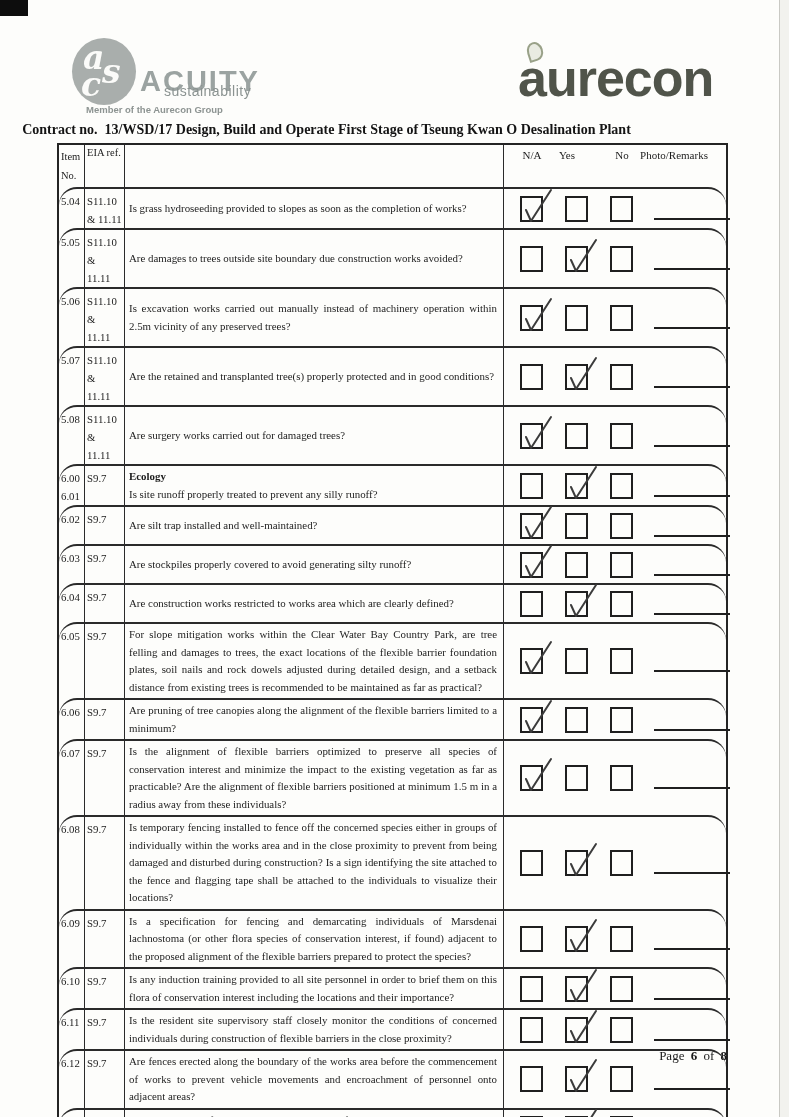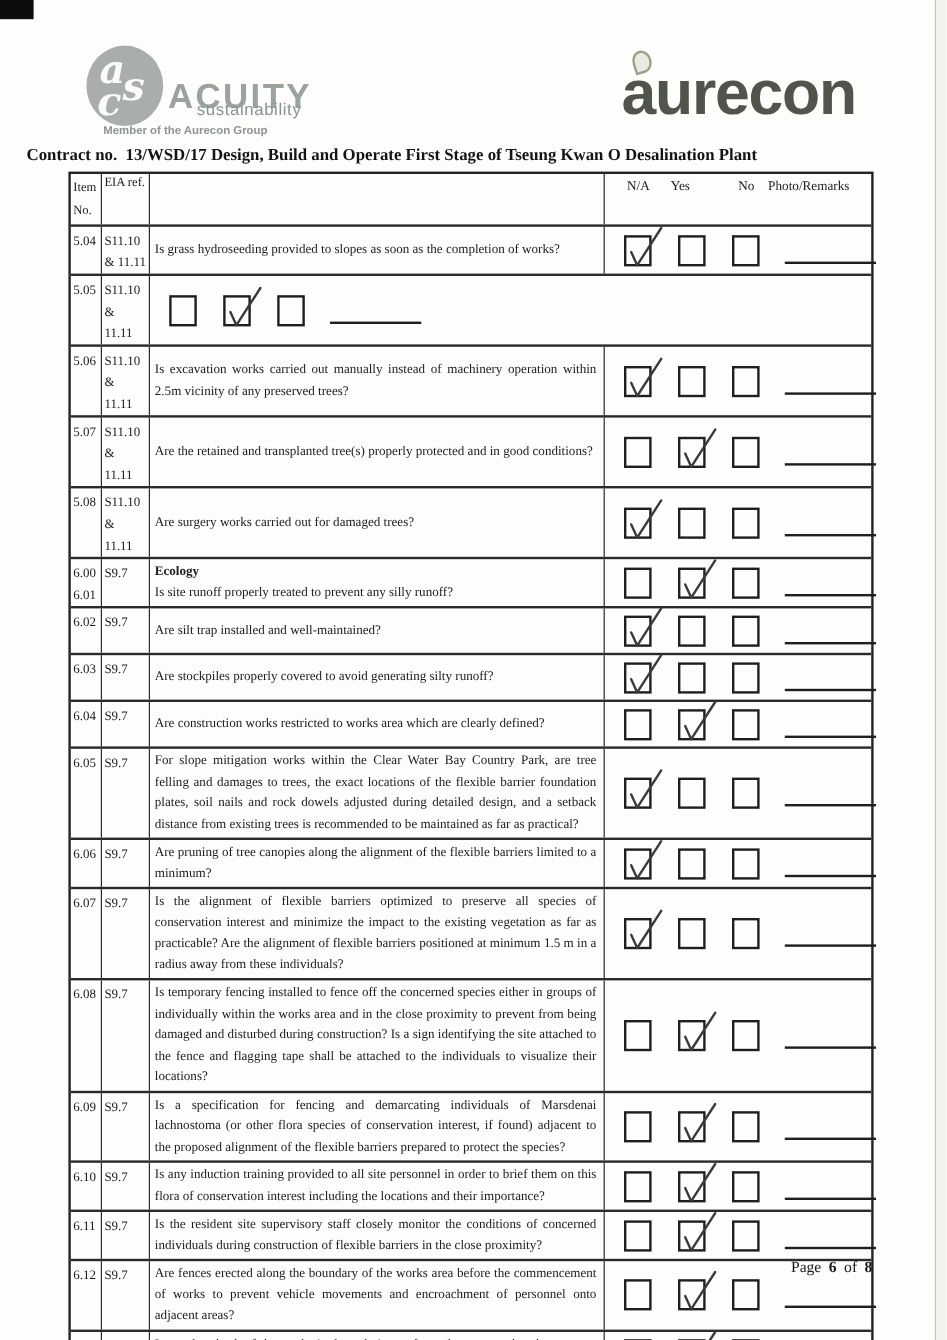--- a/index.html
+++ b/index.html
@@ -25,21 +25,21 @@
   
   .aurecon{position:absolute;left:518px;top:52px;font-family:"Liberation Sans",sans-serif;font-weight:bold;font-size:52px;letter-spacing:-1px;color:#50544a;line-height:1;text-align:right;}
   .aurecon-leaf{position:absolute;left:527px;top:42px;width:12px;height:15px;border:2px solid #99a188;background:#e9ebe2;border-radius:50% 50% 50% 0;transform:rotate(-18deg);}
 
   .title{position:absolute;left:0;width:653px;top:122px;margin:0;text-align:center;font-size:14px;font-weight:bold;white-space:pre-wrap;color:#141414;font-family:Liberation Serif, serif;}
 
   
   .table{position:absolute;left:57px;top:143px;width:671px;border:2px solid #242424;box-sizing:border-box;background:#fdfdfb;}
   .thead,.trow{display:grid;grid-template-columns:26px 40px 379px 1fr;}
   .thead{height:42px;border-radius:21px;}
-  .trow{border-top:2px solid #2a2a2a;min-height:37px;}
+  .trow{border-top:2px solid #2a2a2a;min-height:37px;border-radius:18px;}
   .cell{box-sizing:border-box;}
   .b-r{border-right:1px solid #2a2a2a;}
   .th-item{font-size:10.5px;line-height:19px;padding:2px 1px 0 2px;white-space:pre-line;}
   .th-eia{font-size:10.5px;padding:2px 0 0 2px;}
   .th-checks{position:relative;font-size:11px;}
   .th-checks span{position:absolute;top:4px;text-align:center;}
   .h-na{left:8px;width:40px;}
   .h-yes{left:43px;width:40px;}
   .h-no{left:98px;width:40px;}
   .h-remarks{left:118px;width:104px;}
@@ -117,20 +117,24 @@
         
       </span>
       <span class="remark"></span>
     </div>
   </div>
 
   <div class="trow">
     <div class="cell b-r c-item">5.05</div>
     <div class="cell b-r c-eia">S11.10 &amp;
 11.11</div>
+    <div class="cell b-r c-q">
+
+      <div class="q-text">Are damages to trees outside site boundary due construction works avoided?</div>
+    </div>
     <div class="cell c-checks">
       <span class="cb na">
         
       </span>
       <span class="cb yes checked">
         <svg class="tick" viewBox="0 0 36 38">
           <polyline points="8,23 13,34 33,3" fill="none" stroke="#3b3b3b" stroke-width="2" stroke-linecap="round" stroke-linejoin="round"></polyline>
         </svg>
       </span>
       <span class="cb no">

